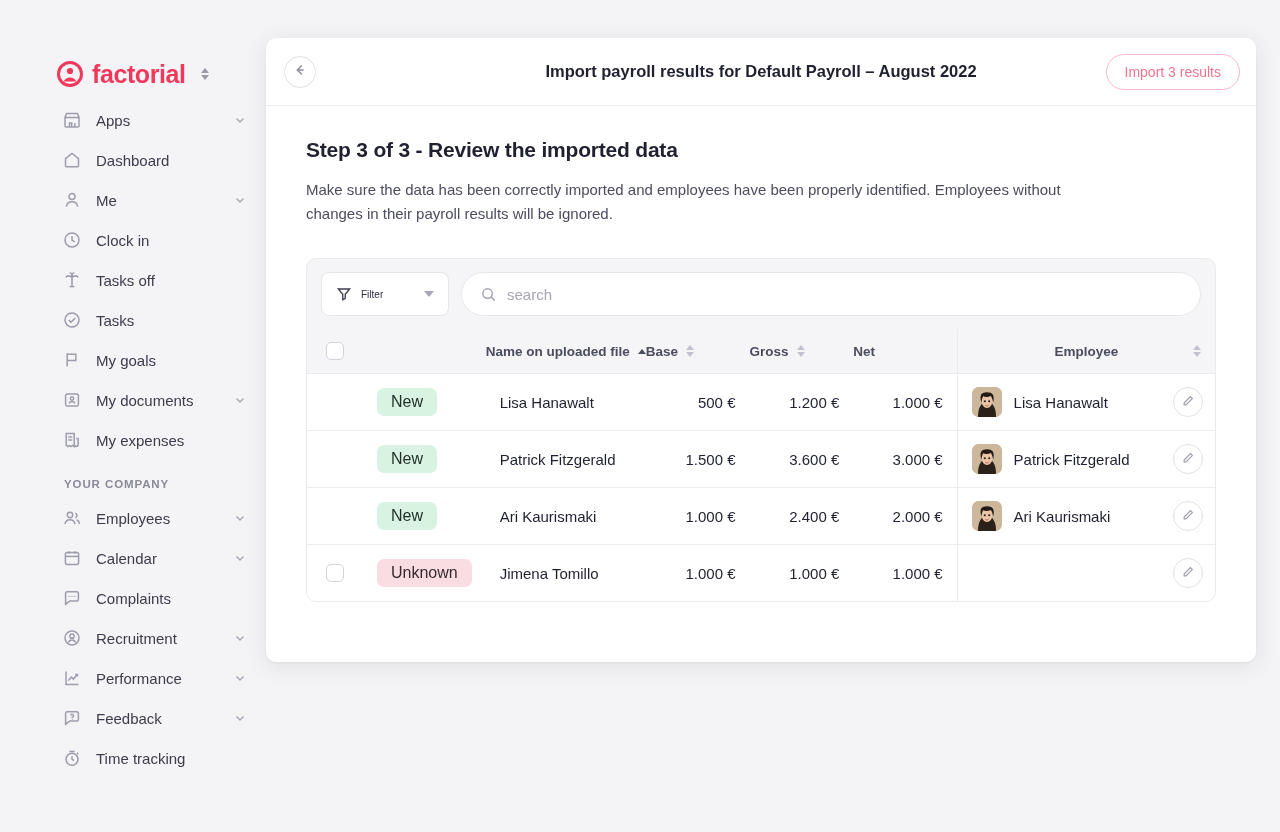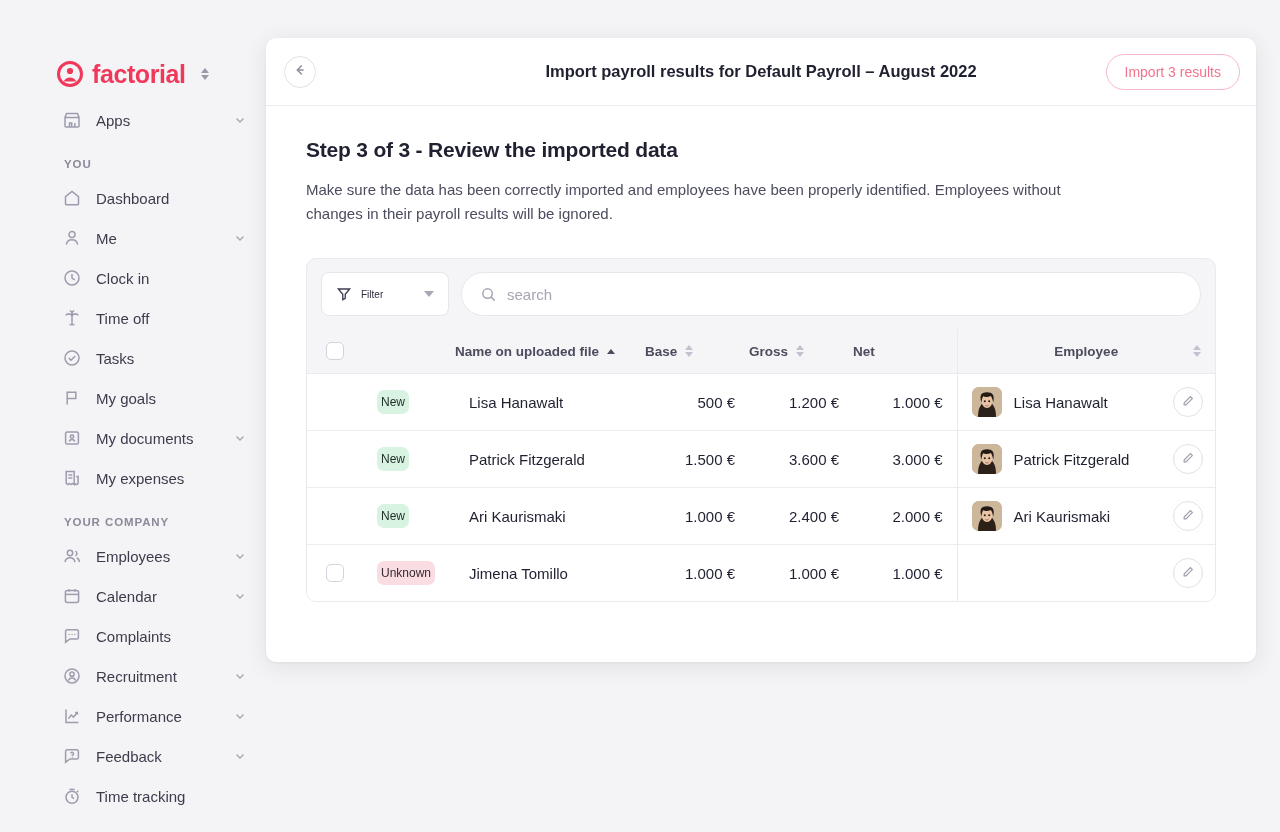--- a/index.html
+++ b/index.html
@@ -175,22 +175,22 @@
 
   .cell { display: flex; align-items: center; height: 56px; padding: 0 14px; }
   .cell.right { justify-content: flex-end; }
   .cell.center { justify-content: center; }
 
   .checkbox {
     width: 18px; height: 18px; border: 1.6px solid #d3d3dd;
     border-radius: 5px; background: #fff; cursor: pointer; flex: 0 0 18px;
   }
   .badge {
-    display: inline-block; font-size: 12px; border-radius: 7px;
-    padding: 5px 4px; font-weight: 400; white-space: nowrap;
+    display: inline-block; font-size: 16px; border-radius: 7px;
+    padding: 5px 14px; font-weight: 400; white-space: nowrap;
   }
   .badge.new     { background: #d8f3e2; color: #23302a; }
   .badge.unknown { background: #fadde3; color: #352b2f; }
 
   .emp-cell { display: flex; align-items: center; height: 56px; padding: 0 12px 0 14px; gap: 12px; }
   .avatar {
     width: 30px; height: 30px; border-radius: 7px; flex: 0 0 30px;
     overflow: hidden; background: #c9b69d;
   }
   .emp-name { font-size: 15px; color: #1f2030; white-space: nowrap; }
@@ -232,21 +232,20 @@
           </svg>
         </span>
         <span class="lbl">Apps</span>
         <span class="chev">
           <svg viewBox="0 0 12 12" width="12" height="12" fill="none" stroke="currentColor" stroke-width="1.4">
               <path d="M2.5 4.5 6 8l3.5-3.5"></path>
             </svg>
         </span>
       </div>
 
-      <div class="nav-section">YOU</div>
 
       <div class="nav-item">
         <span class="ic">
           <svg viewBox="0 0 20 20" width="20" height="20" fill="none" stroke="currentColor" stroke-width="1.5">
               <path d="M3.5 8.6 10 3.5l6.5 5.1v7.2a.9.9 0 0 1-.9.9H4.4a.9.9 0 0 1-.9-.9z"></path>
             </svg>
         </span>
         <span class="lbl">Dashboard</span>
       </div>
 
@@ -279,21 +278,21 @@
         <span class="ic">
           <svg viewBox="0 0 20 20" width="20" height="20" fill="none" stroke="currentColor" stroke-width="1.5">
               <path d="M10 7.6v9"></path>
               <path d="M10 7.6C8 5.6 5.4 5.6 3.6 7.2"></path>
               <path d="M10 7.6c2-2 4.6-2 6.4-.4"></path>
               <path d="M10 7.6c-.7-2.5.4-4.4 2.3-5"></path>
               <path d="M10 7.6c.7-2.5-.4-4.4-2.3-5"></path>
               <path d="M7.6 16.6h4.8"></path>
             </svg>
         </span>
-        <span class="lbl">Time off</span>
+        <span class="lbl">Tasks off</span>
       </div>
 
       <div class="nav-item">
         <span class="ic">
           <svg viewBox="0 0 20 20" width="20" height="20" fill="none" stroke="currentColor" stroke-width="1.5">
               <circle cx="10" cy="10" r="7"></circle>
               <path d="M6.8 10.1 9 12.3l4.2-4.4"></path>
             </svg>
         </span>
         <span class="lbl">Tasks</span>

